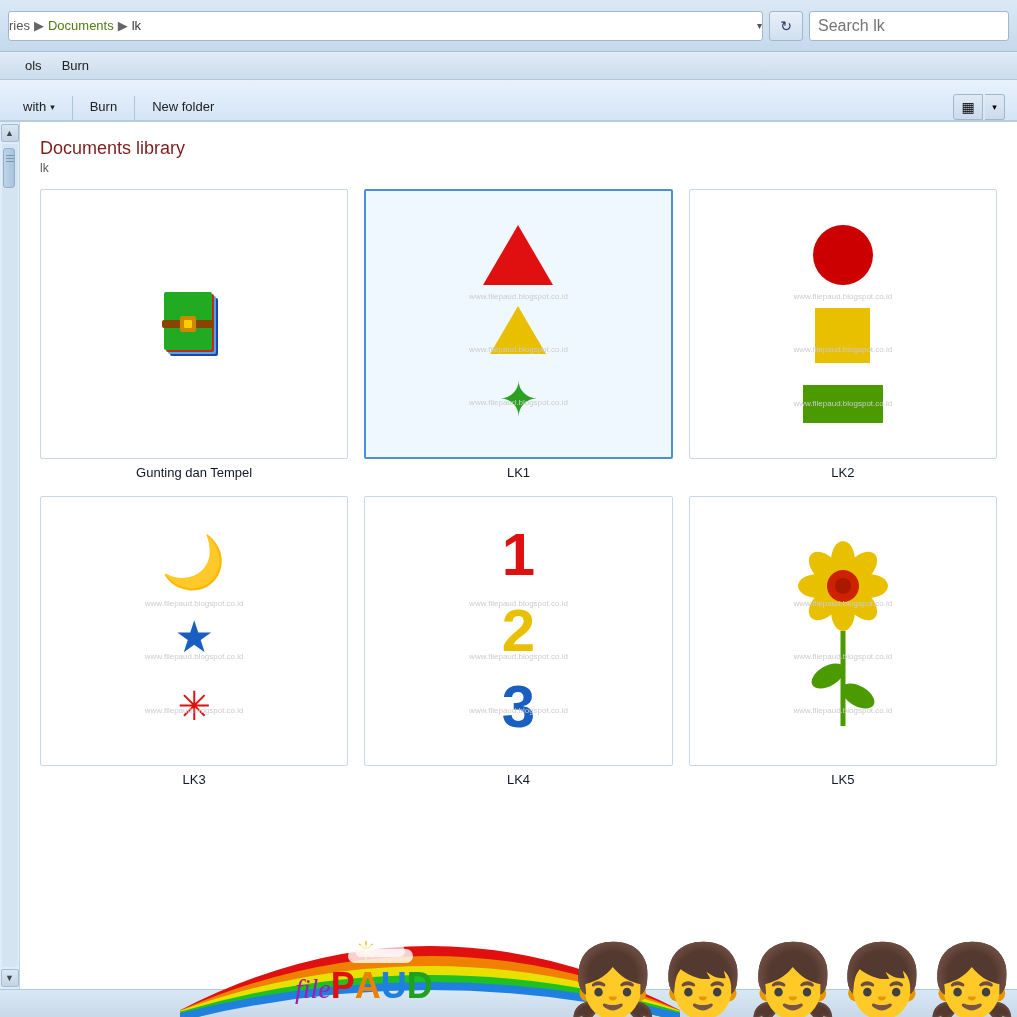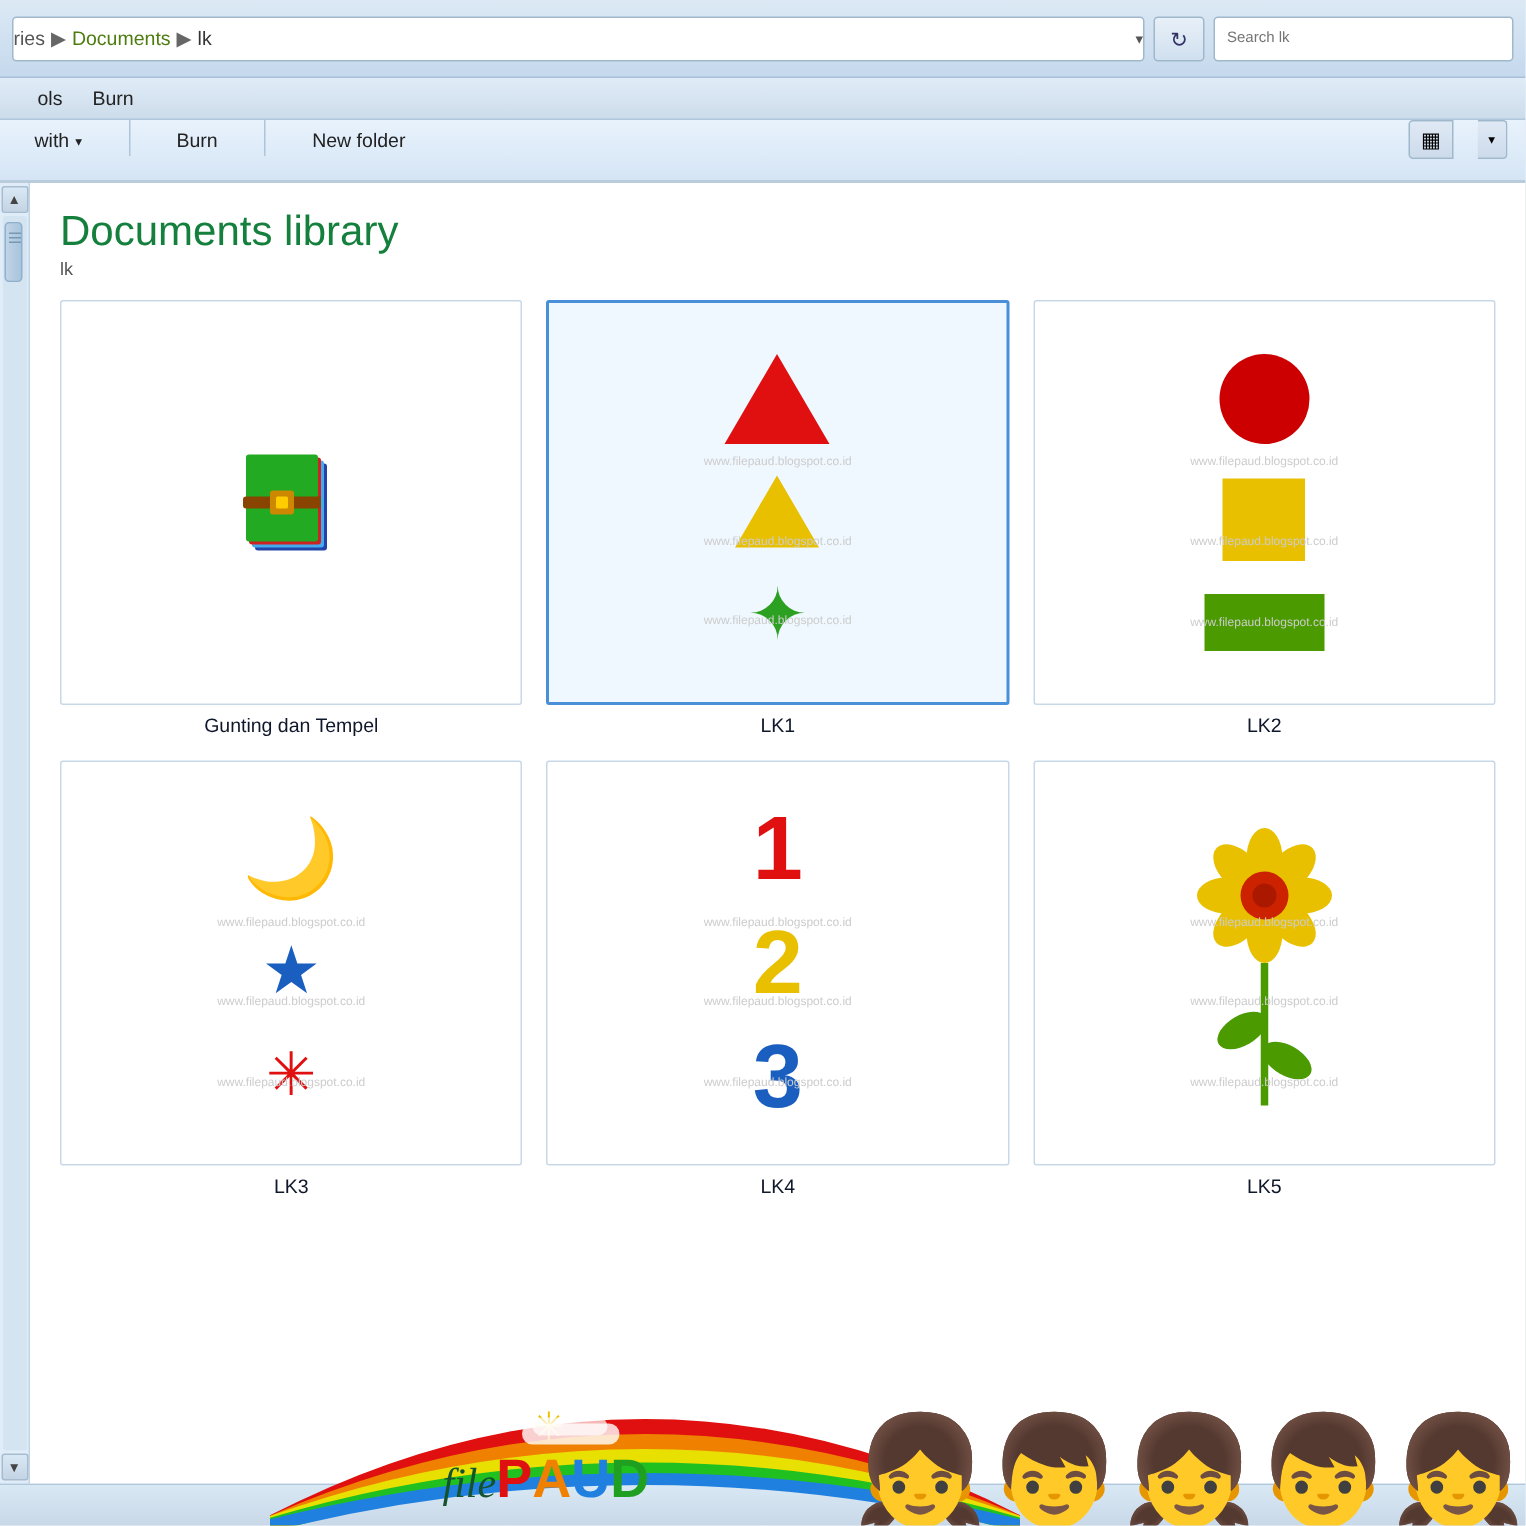--- a/index.html
+++ b/index.html
@@ -54,21 +54,21 @@
       cursor: pointer;
       font-size: 14px;
       color: #336;
     }
     .search-box {
       width: 200px;
       height: 30px;
       border: 1px solid #a0b8cc;
       border-radius: 3px;
       padding: 0 8px;
-      font-size: 10px;
+      font-size: 16px;
       background: white;
       color: #701a75;
     }
 
     
     .menu-bar {
       height: 28px;
       background: linear-gradient(to bottom, #e0ecf8, #cddcea);
       border-bottom: 1px solid #b0c8dc;
       display: flex;
@@ -82,23 +82,23 @@
       color: #222;
       cursor: pointer;
     }
 
     
     .toolbar {
       height: 42px;
       background: linear-gradient(to bottom, #e8f2fc, #d5e5f5);
       border-bottom: 2px solid #b8ccdc;
       display: flex;
-      align-items: flex-start;
+      align-items: flex-end;
       padding: 0 12px;
-      gap: 16px;
+      gap: 2px;
     }
     .toolbar-btn {
       display: flex;
       align-items: center;
       gap: 4px;
       padding: 5px 10px;
       border: 1px solid transparent;
       border-radius: 3px;
       background: transparent;
       font-size: 13px;
@@ -180,22 +180,22 @@
     }
 
     
     .content-panel {
       flex: 1;
       background: white;
       overflow: hidden;
       padding: 16px 20px;
     }
     .library-title {
-      font-size: 28px;
-      color: #15803d;
+      font-size: 18px;
+      color: #7f1d1d;
       font-weight: 400;
       margin-bottom: 2px;
     }
     .library-subtitle {
       font-size: 12px;
       color: #555;
       margin-bottom: 14px;
     }
     .arrange-by {
       position: absolute;
@@ -560,21 +560,21 @@
     <path d="M0,90 Q250,0 500,90" stroke="#e8e000" stroke-width="12" fill="none"></path>
     <path d="M0,90 Q250,16 500,90" stroke="#20c020" stroke-width="10" fill="none"></path>
     <path d="M0,90 Q250,28 500,90" stroke="#2080e0" stroke-width="8" fill="none"></path>
   </svg>
 
   <div style="position:absolute;bottom:50px;left:355px;font-size:26px;color:#e8c000;">✳</div>
   <div style="position:absolute;bottom:60px;left:355px;width:50px;height:12px;background:white;border-radius:10px;opacity:0.7;"></div>
   <div style="position:absolute;bottom:54px;left:348px;width:65px;height:14px;background:white;border-radius:10px;opacity:0.8;"></div>
 
   <div style="position:absolute;bottom:10px;left:295px;display:flex;align-items:baseline;">
-    <span style="font-size:28px;font-style:italic;color:#14532d;font-family:Georgia,serif;"><i>f</i>ile</span>
+    <span style="font-size:28px;font-style:italic;color:#a21caf;font-family:Georgia,serif;"><i>f</i>ile</span>
     <span style="font-size:36px;font-weight:900;color:#e01010;">P</span>
     <span style="font-size:36px;font-weight:900;color:#f08000;">A</span>
     <span style="font-size:36px;font-weight:900;color:#2080e0;">U</span>
     <span style="font-size:36px;font-weight:900;color:#20a020;">D</span>
   </div>
 
   <div style="position:absolute;bottom:0;right:0;font-size:72px;line-height:1;">👧👦👧👦👧</div>
 </div>
 
 </body></html>

